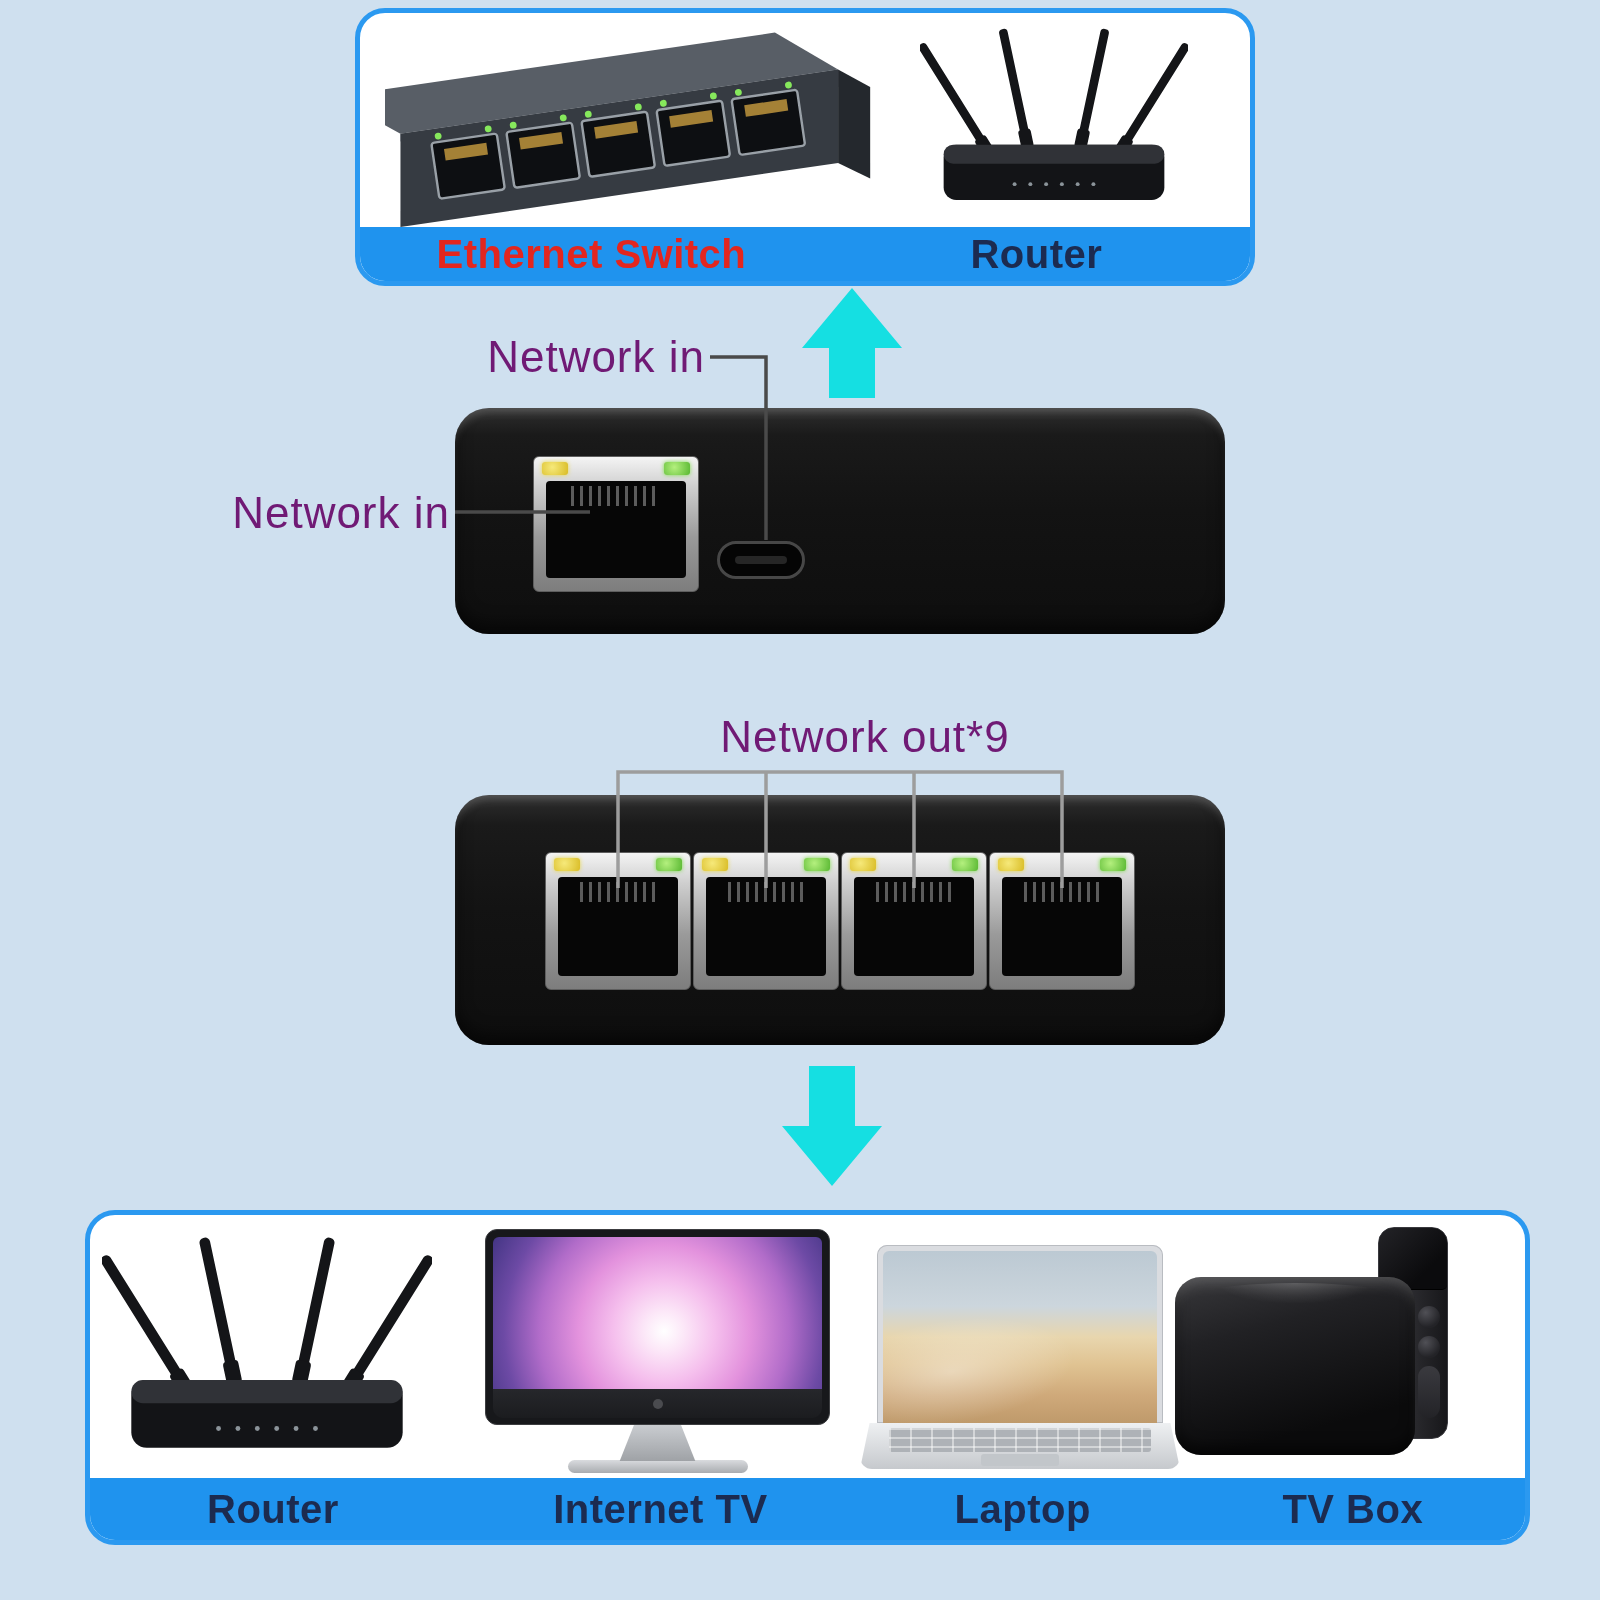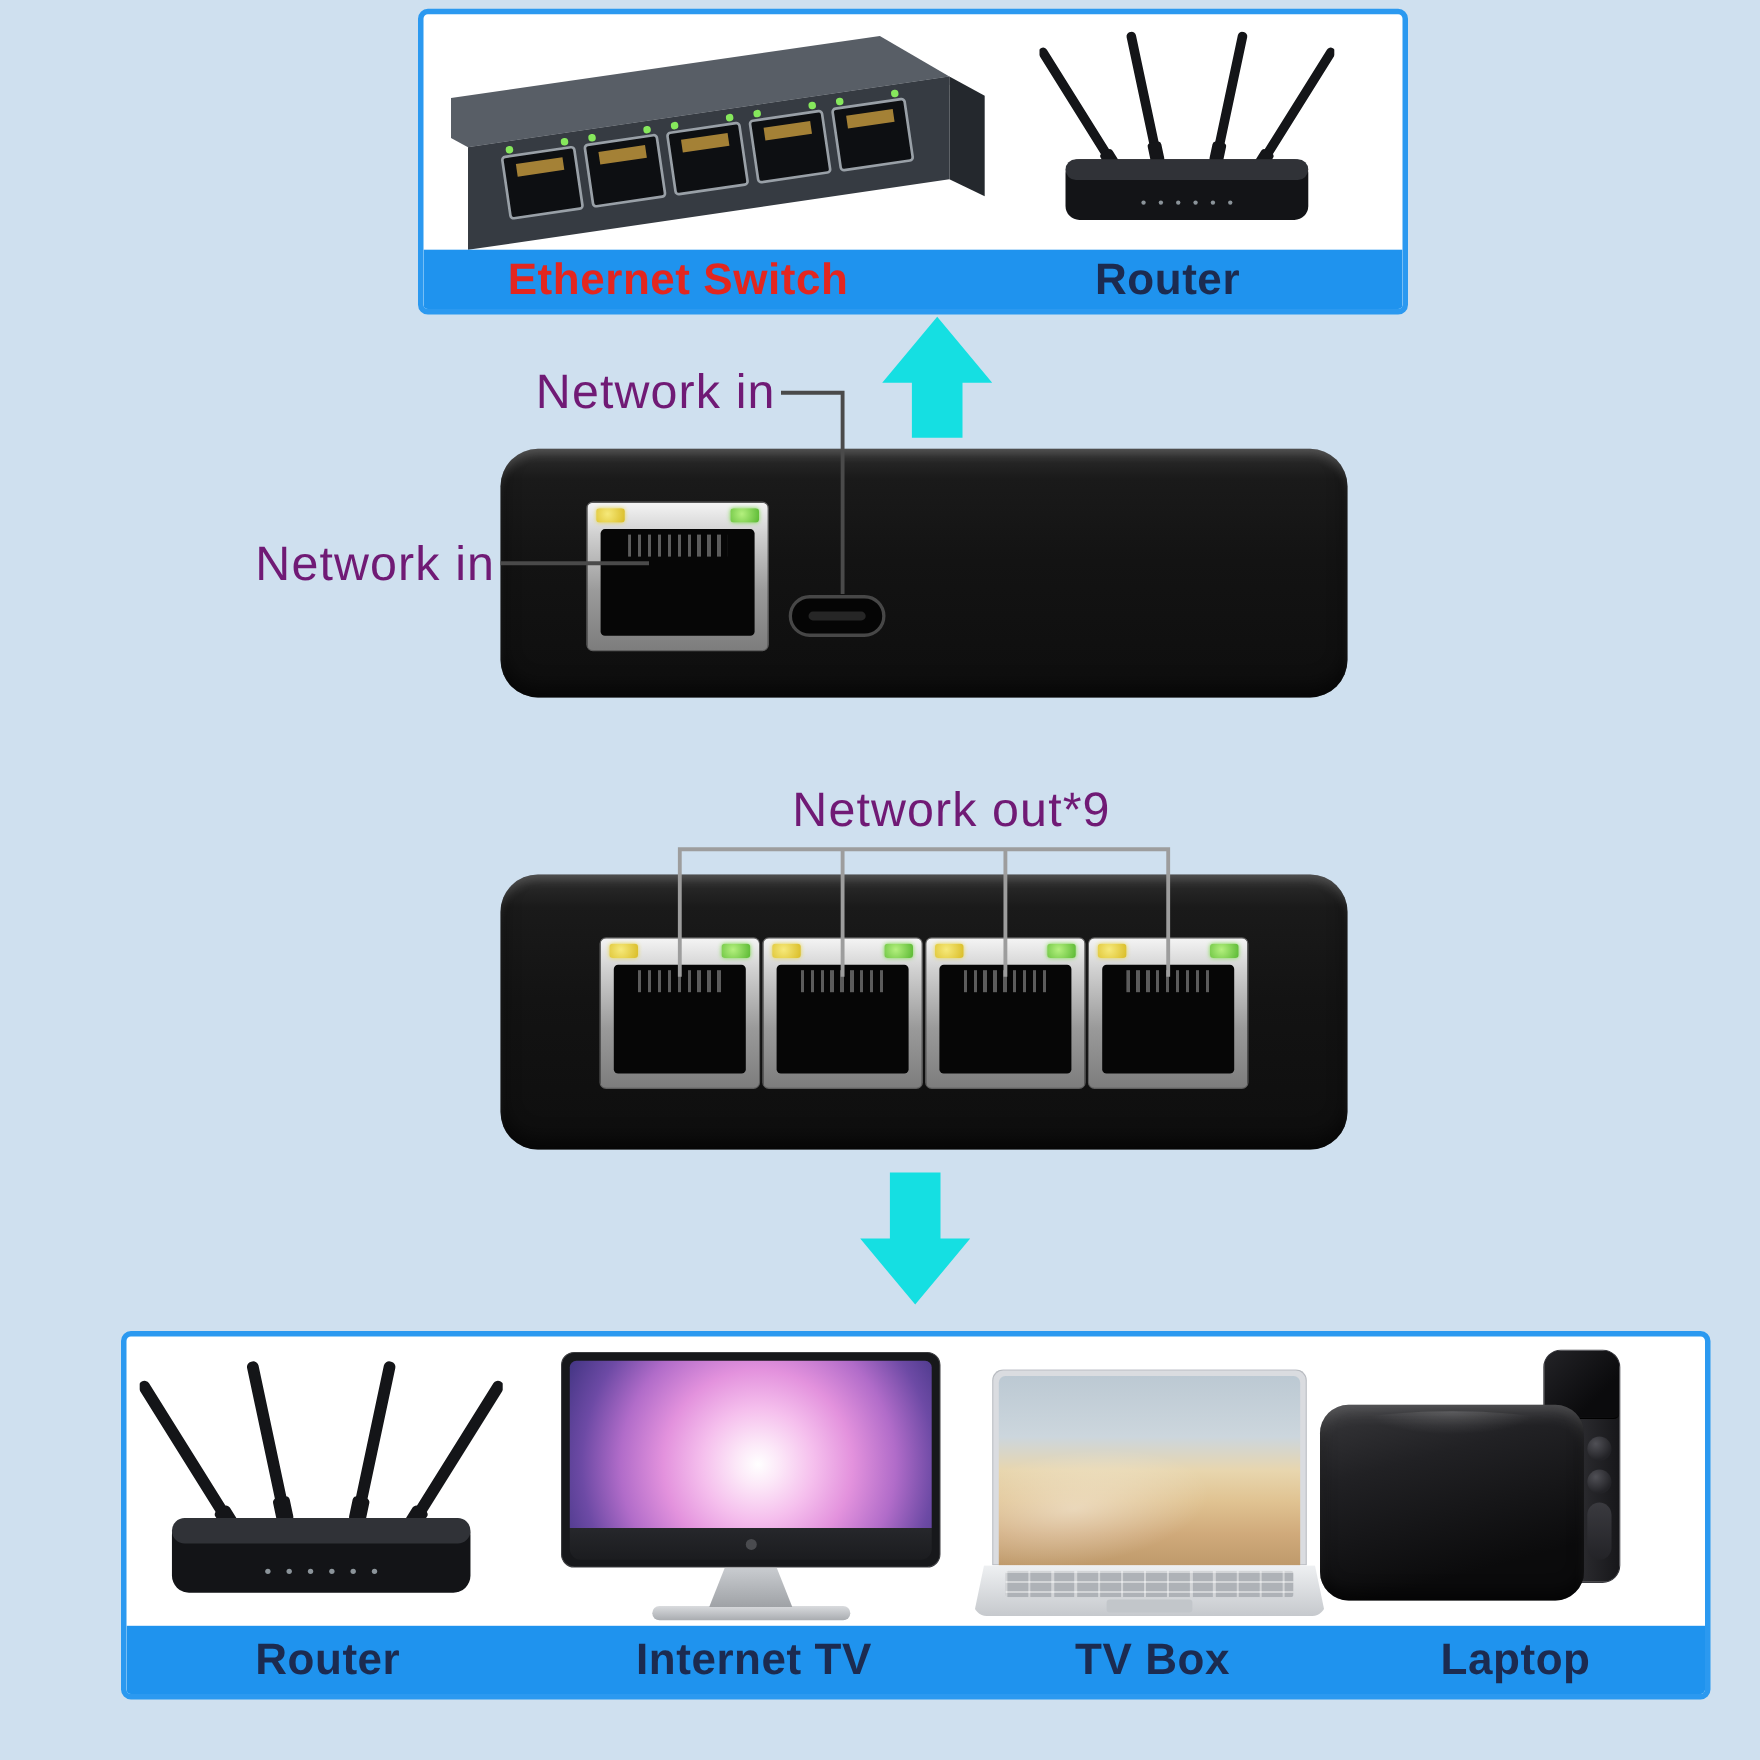--- a/index.html
+++ b/index.html
@@ -1,21 +1,21 @@
 <!DOCTYPE html>
 <html><head>
 <meta charset="utf-8">
 <style>
   * { margin:0; padding:0; box-sizing:border-box; }
   html,body { width:1600px; height:1600px; }
   body { font-family:"Liberation Sans",sans-serif; background:#cfe0ef; }
   #canvas { position:relative; width:1600px; height:1600px; background:#cfe0ef; overflow:hidden; }
 
   
-  .card { position:absolute; background:#ffffff; border:5px solid #2b99f0; border-radius:9px; overflow:hidden;margin-left:25px; }
+  .card { position:absolute; background:#ffffff; border:5px solid #2b99f0; border-radius:30px; overflow:hidden; }
   #top-card { left:355px; top:8px; width:900px; height:278px; }
   #bottom-card { left:85px; top:1210px; width:1445px; height:335px; }
   .bar { position:absolute; left:0; right:0; bottom:0; background:#1f93ee; display:grid; align-items:center; }
   #top-card .bar { height:54px; grid-template-columns:52% 48%; }
   #bottom-card .bar { height:62px; grid-template-columns:25.5% 28.5% 22% 24%; }
   .cap { text-align:center; font-weight:bold; font-size:40px; color:#1c2b50; letter-spacing:.5px; }
   .cap.red { color:#e3261f; }
 
   
   .lbl { position:absolute; font-size:44px; color:#701a75; letter-spacing:1px; }
@@ -270,22 +270,22 @@
       <span class="rbtn" style="left:9px; top:108px;"></span>
       <span class="rbtn" style="left:39px; top:108px;"></span>
       <span class="rvol"></span>
       <span class="rmic"></span>
     </div>
     <div class="tvbox"></div>
 
     <div class="bar">
       <span class="cap">Router</span>
       <span class="cap">Internet TV</span>
+      <span class="cap">Laptop</span>
       <span class="cap">TV Box</span>
-      <span class="cap">Laptop</span>
     </div>
   </div>
 
   <svg id="overlay" viewBox="0 0 1600 1600">
     <polygon fill="#15dfe2" points="852,288 802,348 829,348 829,398 875,398 875,348 902,348"></polygon>
     <polygon fill="#15dfe2" points="832,1186 782,1126 809,1126 809,1066 855,1066 855,1126 882,1126"></polygon>
     <polyline points="455,512 590,512" stroke="#4a4a4a" stroke-width="3.5" fill="none"></polyline>
     <polyline points="710,357 766,357 766,540" stroke="#4a4a4a" stroke-width="3.5" fill="none"></polyline>
     <path d="M618,888 L618,772 L1062,772 L1062,888 M766,772 L766,888 M914,772 L914,888" stroke="#9d9d9d" stroke-width="3.5" fill="none"></path>
   </svg>

